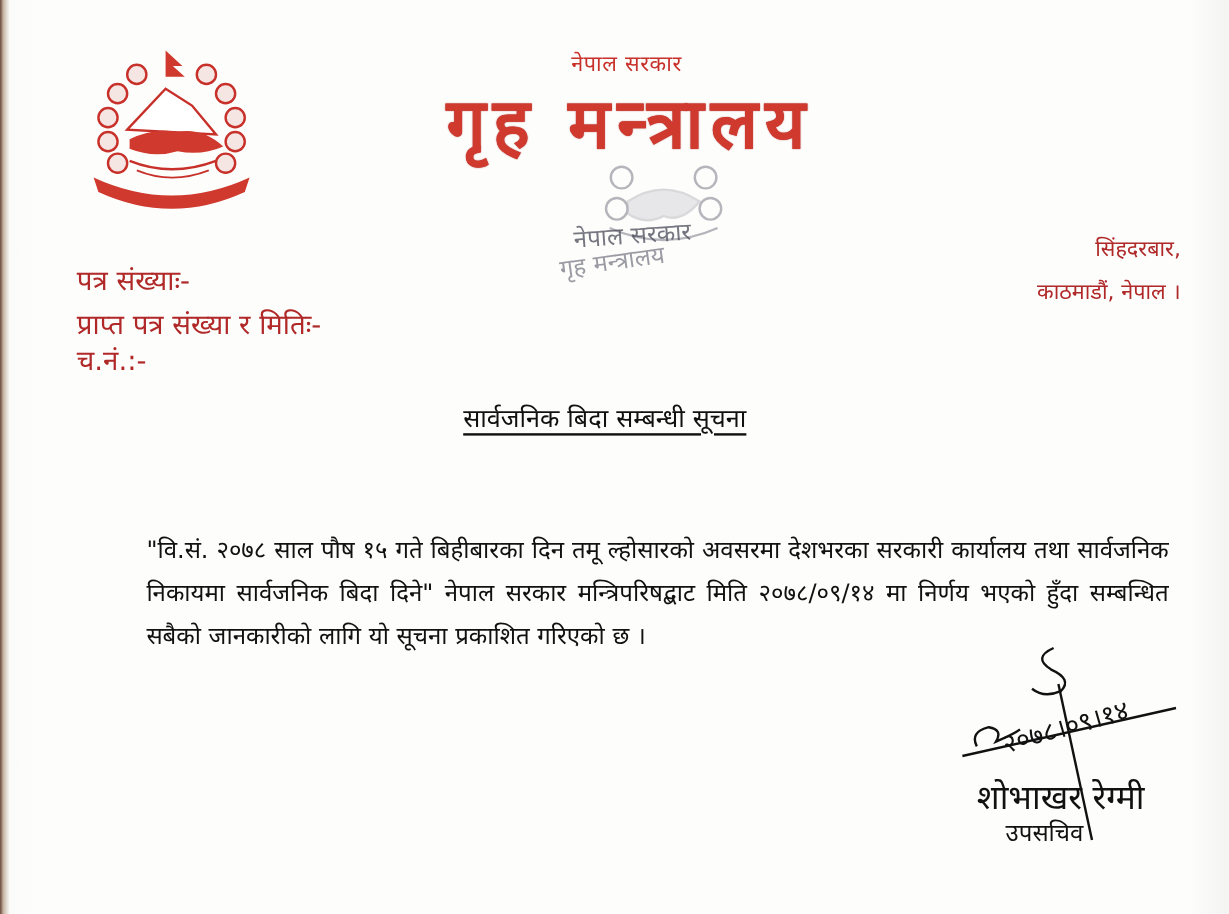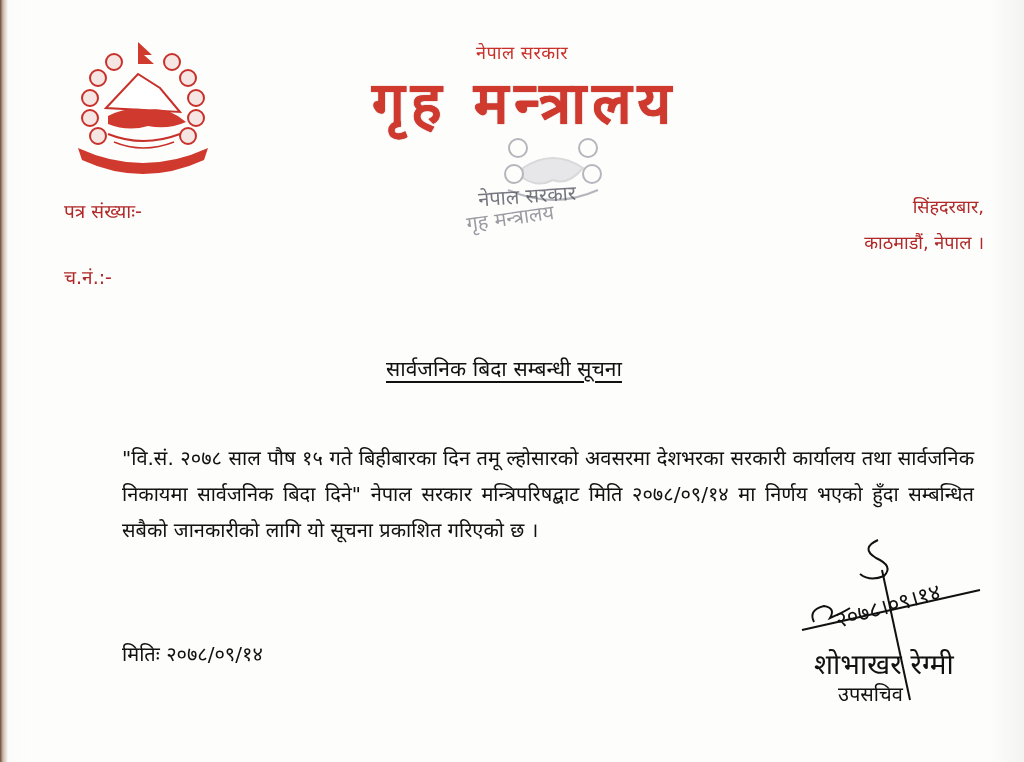--- a/index.html
+++ b/index.html
@@ -10,23 +10,23 @@
     position:relative;
     color:#1a1a1a;
   }
   .page { position:absolute; inset:0; background:linear-gradient(90deg,#6b4a3a 0px,#c9b8a8 3px,#fbfbf9 8px,#fdfdfc 30px,#fdfdfc 990px,#f3f3f1 1024px); }
   .emblem { position:absolute; left:68px; top:38px; width:150px; height:140px; }
   .gov-title { position:absolute; left:476px; top:40px; font-size:18px; color:#c8302a; letter-spacing:0.5px; }
   .ministry { position:absolute; left:372px; top:74px; font-size:58px; font-weight:bold; color:#d0392d; letter-spacing:6px; line-height:1; text-shadow:0 0 1px #a02020; }
   .stamp { position:absolute; left:478px; top:118px; width:150px; height:118px; opacity:0.55; }
   .stamp-text1 { position:absolute; left:478px; top:182px; font-size:20px; color:#4a4a58; opacity:0.75; transform:rotate(-4deg); }
   .stamp-text2 { position:absolute; left:466px; top:204px; font-size:20px; color:#5a5a68; opacity:0.6; transform:rotate(-8deg); }
-  .meta { position:absolute; left:64px; font-size:19px; color:#b02828; }
+  .meta { position:absolute; left:64px; font-size:23px; color:#b02828;margin-top:19px; }
   .address { position:absolute; right:40px; text-align:center; font-size:18px; color:#b02828; }
-  .subject { position:absolute; left:386px; top:334px; font-size:21px; color:#111; text-decoration:underline; text-underline-offset:5px; text-decoration-thickness:2px;margin-top:20px; }
+  .subject { position:absolute; left:386px; top:334px; font-size:21px; color:#111; text-decoration:underline; text-underline-offset:5px; text-decoration-thickness:2px; }
   .body-text { position:absolute; left:122px; top:440px; width:852px; font-size:20px; line-height:36px; text-align:justify; text-align-last:left; color:#111; }
   .date-line { position:absolute; left:122px; top:640px; font-size:20px; color:#111; }
   .signer-name { position:absolute; left:814px; top:644px; font-size:28px; color:#111; }
   .signer-title { position:absolute; left:838px; top:680px; font-size:20px; color:#111;font-family:Liberation Serif, serif; }
   .signature { position:absolute; left:790px; top:530px; width:220px; height:180px; pointer-events:none; }
 </style>
 </head>
 <body>
 
 <div class="page">
@@ -68,33 +68,30 @@
       <circle cx="36" cy="56" r="9"></circle>
       <circle cx="114" cy="56" r="9"></circle>
       <path d="M45 50 Q75 30 105 50 Q90 68 75 62 Q60 70 45 60 Z" fill="#9a9aa8" opacity="0.5"></path>
       <path d="M30 72 Q75 92 120 72"></path>
     </g>
   </svg>
   <div class="stamp-text1">नेपाल सरकार</div>
   <div class="stamp-text2">गृह मन्त्रालय</div>
 
   <div class="meta" style="top:198px;">पत्र संख्याः-</div>
+  <div class="meta" style="top:234px;">प्राप्त पत्र संख्या र मितिः-</div>
   <div class="meta" style="top:264px;">च.नं.:-</div>
 
   <div class="address" style="top:194px;">सिंहदरबार,</div>
   <div class="address" style="top:230px;">काठमाडौं, नेपाल ।</div>
 
   <div class="subject">सार्वजनिक बिदा सम्बन्धी सूचना</div>
 
   <div class="body-text">"वि.सं. २०७८ साल पौष १५ गते बिहीबारका दिन तमू ल्होसारको अवसरमा देशभरका सरकारी कार्यालय तथा सार्वजनिक निकायमा सार्वजनिक बिदा दिने" नेपाल सरकार मन्त्रिपरिषद्बाट मिति २०७८/०९/१४ मा निर्णय भएको हुँदा सम्बन्धित सबैको जानकारीको लागि यो सूचना प्रकाशित गरिएको छ ।</div>
 
-  <div class="date-line">
-    <span>मितिः</span>
-    <span>२०७८/०९/१४</span>
-  </div>
 
   <svg class="signature" viewBox="0 0 220 180">
     <g fill="none" stroke="#111" stroke-width="2">
       <path d="M88 10 Q70 18 86 28 Q104 36 94 46 Q80 52 70 44"></path>
       <path d="M92 40 L120 170"></path>
       <path d="M12 100 L190 60"></path>
       <path d="M24 92 Q18 80 34 76 Q46 78 40 88 Q54 82 60 78"></path>
       <text x="48" y="98" font-size="22" fill="#111" stroke="none" transform="rotate(-16 48 98)" font-family="DejaVu Sans, sans-serif">२०७८।०९।१४</text>
     </g>
   </svg>

